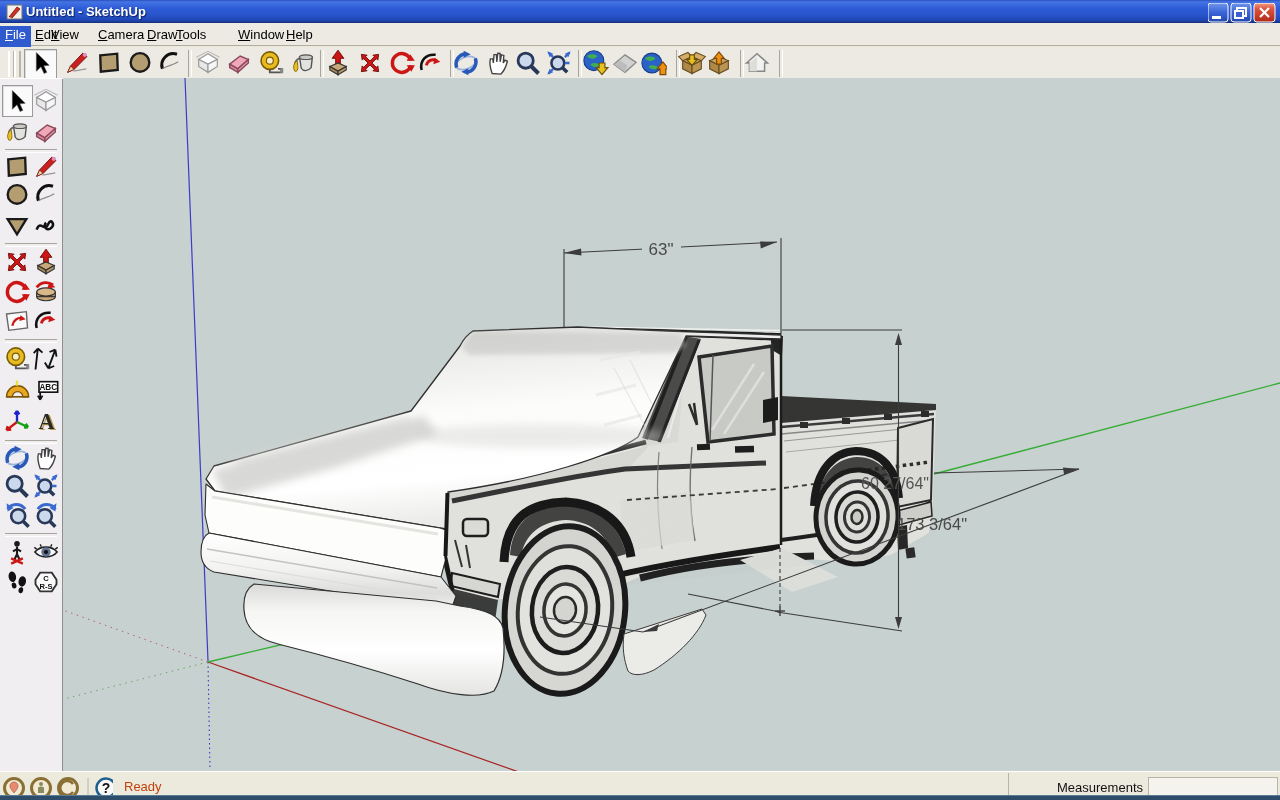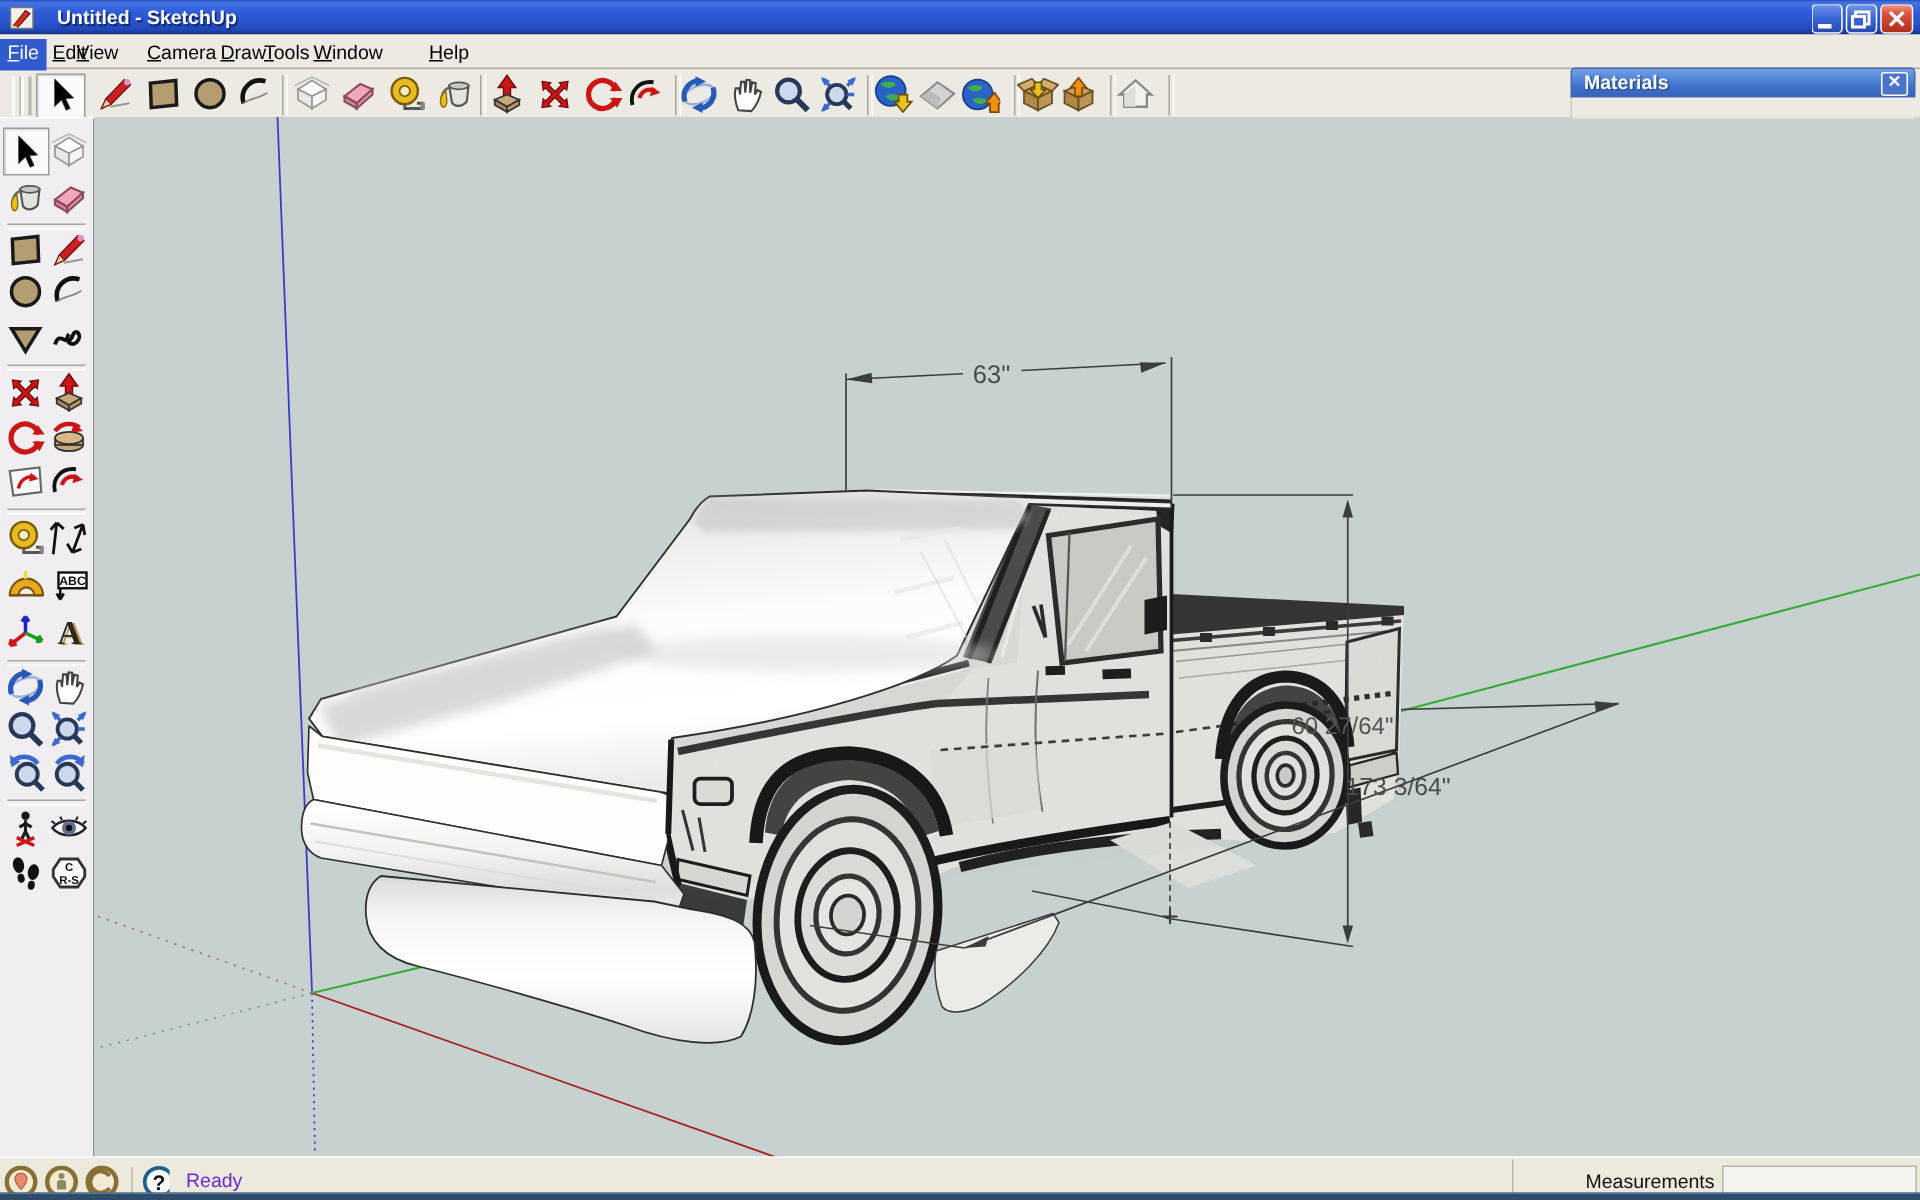--- a/index.html
+++ b/index.html
@@ -1,34 +1,34 @@
 <!DOCTYPE html>
 <html><head>
 <meta charset="utf-8">
 <style>
 html,body{margin:0;padding:0;width:1280px;height:800px;overflow:hidden;
 font-family:"Liberation Sans",sans-serif;}
 #win{position:relative;width:1280px;height:800px;background:#ece9d8;}
 #titlebar{position:absolute;left:0;top:0;width:1280px;height:23px;
 background:linear-gradient(#2a50bc 0%, #4474e4 8%, #2e5cd8 35%, #2854cc 65%, #1e44b0 90%, #142f76 100%);}
 #titletext{position:absolute;left:26px;top:4px;color:#fff;font-size:13px;font-weight:bold;
-text-shadow:1px 1px 1px #0a1f5e;margin-left:12px;}
+text-shadow:1px 1px 1px #0a1f5e;}
 #menubar{position:absolute;left:0;top:23px;width:1280px;height:23px;background:#eceae2;font-size:13px;color:#000;border-bottom:1px solid #b0ada0;box-sizing:border-box;}
 .mi{position:absolute;top:3px;height:34px;line-height:18px;padding:0 5px;text-align:center;}
 #filemi{background:#2f5bce;color:#fff;}
 u{text-decoration:underline;}
 #toolbar{position:absolute;left:0;top:47px;width:1280px;height:31px;background:#eceae2;border-bottom:1px solid #9c9a8c;}
 #leftpanel{position:absolute;left:0;top:78px;width:63px;height:693px;background:#f0eef0;border-top:1px solid #fff;}
 #leftpanel .edge{position:absolute;right:0;top:0;width:1px;height:693px;background:#8f8f8f;}
 #canvas{position:absolute;left:63px;top:78px;width:1217px;height:693px;background:#c7d1cf;}
 #statusbar{position:absolute;left:0;top:771px;width:1280px;height:29px;background:#ece9dd;border-top:1px solid #fff;}
 #botline{position:absolute;left:0;top:795px;width:1280px;height:5px;background:#2e4d6b;border-top:1px solid #5a7a96;box-sizing:border-box;}
 #measlabel{position:absolute;right:137px;top:8px;font-size:13px;color:#111;}
 #measbox{position:absolute;right:2px;top:5px;width:128px;height:19px;background:#f4f3ee;border:1px solid #b8b5a8;}
-#ready{position:absolute;left:124px;top:7px;font-size:13px;color:#6d28d9;}
+#ready{position:absolute;left:124px;top:7px;font-size:13px;color:#c2410c;}
 #materials{position:absolute;left:1047px;top:44px;width:228px;height:35px;}
 #mtitle{position:absolute;left:0;top:1px;width:228px;height:18px;border:1px solid #4668b0;border-radius:3px 3px 0 0;
 background:linear-gradient(#77a1e4 0%, #5f92e0 20%, #3e6fc8 70%, #3864b8 100%);}
 #mtitle span{position:absolute;left:8px;top:1px;color:#fff;font-weight:bold;font-size:13px;text-shadow:1px 1px 1px #23458a;}
 #mbody{position:absolute;left:0;top:20px;width:228px;height:15px;background:#eceae2;border-left:1px solid #cfcdc2;}
 #mclose{position:absolute;right:4px;top:2px;width:16px;height:14px;border:1px solid #fff;border-radius:2px;background:#4a74cc;color:#fff;font-size:11px;font-weight:bold;text-align:center;line-height:13px;}
 .sep{position:absolute;top:50px;width:2px;height:26px;border-left:1px solid #a8a69a;border-right:1px solid #fff;}
 .vsep{position:absolute;left:5px;width:52px;height:2px;border-top:1px solid #a8a69a;border-bottom:1px solid #fff;}
 .tbtn{position:absolute;width:28px;height:28px;}
 .pressed{border:1px solid #9a9a9a;background:#fafafa;box-shadow:inset 1px 1px 0 #dcdcdc;}
@@ -259,21 +259,21 @@
       <path d="M52,5 L61,14 M61,5 L52,14" stroke="#fff" stroke-width="2.2"></path>
     </svg>
   </div>
   <div id="menubar">
     <div class="mi" id="filemi" style="left:0px"><u>F</u>ile</div>
     <div class="mi" style="left:30px"><u>E</u>dit</div>
     <div class="mi" style="left:46px"><u>V</u>iew</div>
     <div class="mi" style="left:93px"><u>C</u>amera</div>
     <div class="mi" style="left:142px"><u>D</u>raw</div>
     <div class="mi" style="left:171px"><u>T</u>ools</div>
-    <div class="mi" style="left:204px"><u>W</u>indow</div>
+    <div class="mi" style="left:233px"><u>W</u>indow</div>
     <div class="mi" style="left:281px"><u>H</u>elp</div>
   </div>
   <div id="toolbar">
     <div style="position:absolute;left:8px;top:4px;width:3px;height:26px;border-left:2px solid #fff;border-right:2px solid #b8b6aa"></div>
     <div style="position:absolute;left:14px;top:4px;width:3px;height:26px;border-left:2px solid #fff;border-right:2px solid #b8b6aa"></div>
     <div id="topicons">
       <div class="pressed" style="position:absolute;left:24px;top:2px;width:31px;height:28px"></div>
       <svg class="tbtn" style="left:27px;top:2px">
           <use href="#i-sel"></use>
         </svg>
@@ -645,27 +645,20 @@
         <line x1="688" y1="594" x2="780" y2="612"></line>
         <path d="M643,632 l16,-8 l-2,7 Z" fill="#3c3c3c" stroke="none"></path>
         <path d="M1079,469 l-16,-1.5 l1,7 Z" fill="#3c3c3c" stroke="none"></path>
       </g>
       <rect x="642" y="236" width="38" height="18" fill="#c7d1cf"></rect>
       <text x="661" y="255" font-size="17" fill="#4a4a4a" text-anchor="middle" font-family="Liberation Sans,sans-serif">63"</text>
       <text x="861" y="489" font-size="16" fill="#555" font-family="Liberation Sans,sans-serif">60 27/64"</text>
       <text x="897" y="530" font-size="16.5" fill="#4a4a4a" font-family="Liberation Sans,sans-serif">173 3/64"</text>
     </svg>
   </div>
-  <div id="materials">
-    <div id="mbody"></div>
-    <div id="mtitle">
-        <span>Materials</span>
-        <div id="mclose">✕</div>
-      </div>
-  </div>
   <div id="statusbar">
     <svg style="position:absolute;left:3px;top:5px" width="110" height="22" viewBox="0 0 110 22">
       <circle cx="11" cy="11" r="9.5" fill="#f3ead3" stroke="#8a6f35" stroke-width="3"></circle>
       <path d="M11,5 C8.6,5 7,6.8 7,9 C7,11.5 11,16 11,16 C11,16 15,11.5 15,9 C15,6.8 13.4,5 11,5 Z" fill="#e88a70" stroke="#a05540" stroke-width="0.7"></path>
       <circle cx="38" cy="11" r="9.5" fill="#f3ead3" stroke="#8a6f35" stroke-width="3"></circle>
       <circle cx="38" cy="7" r="2" fill="#8a8a60"></circle>
         <path d="M35,16 L35,10.5 Q38,8.5 41,10.5 L41,16 Z" fill="#8a8a60"></path>
       <circle cx="65" cy="11" r="9.5" fill="#f3ead3" stroke="#8a6f35" stroke-width="3"></circle>
       <path d="M70,7 A7,7 0 1 0 70,15" fill="none" stroke="#8a6f35" stroke-width="2.5"></path>
       <line x1="85" y1="1" x2="85" y2="21" stroke="#b8b5a8" stroke-width="1"></line>

